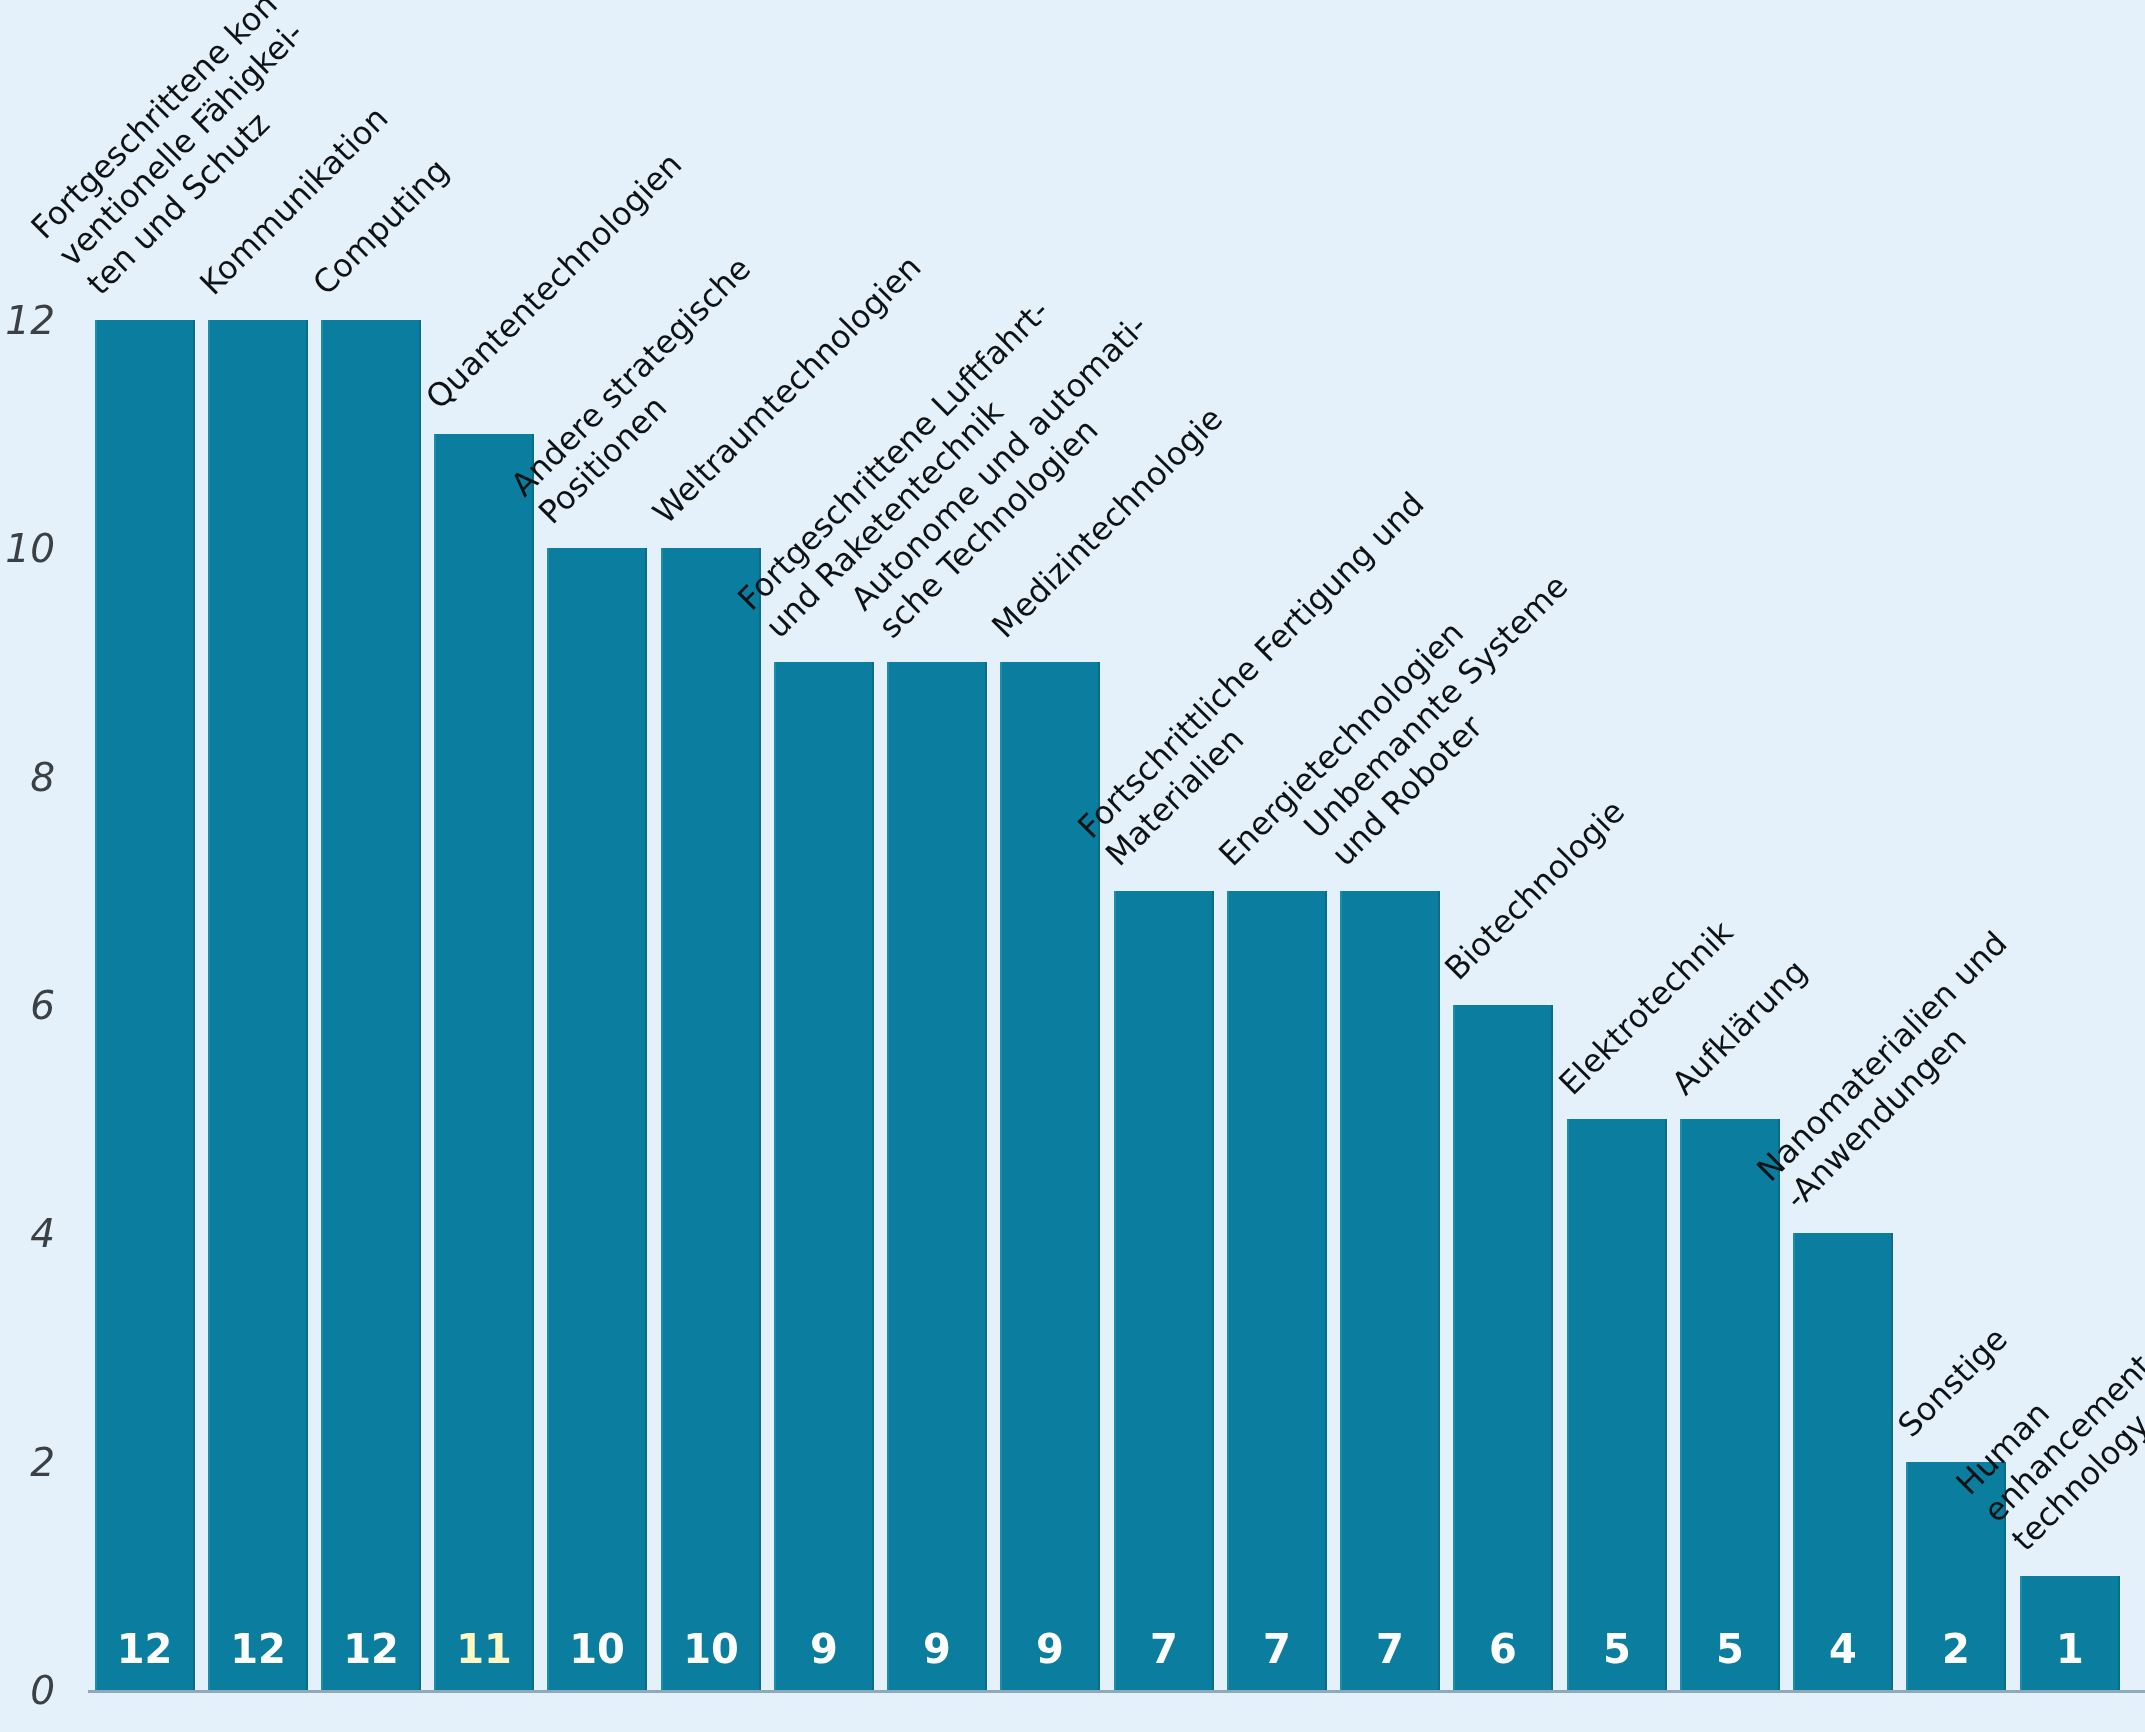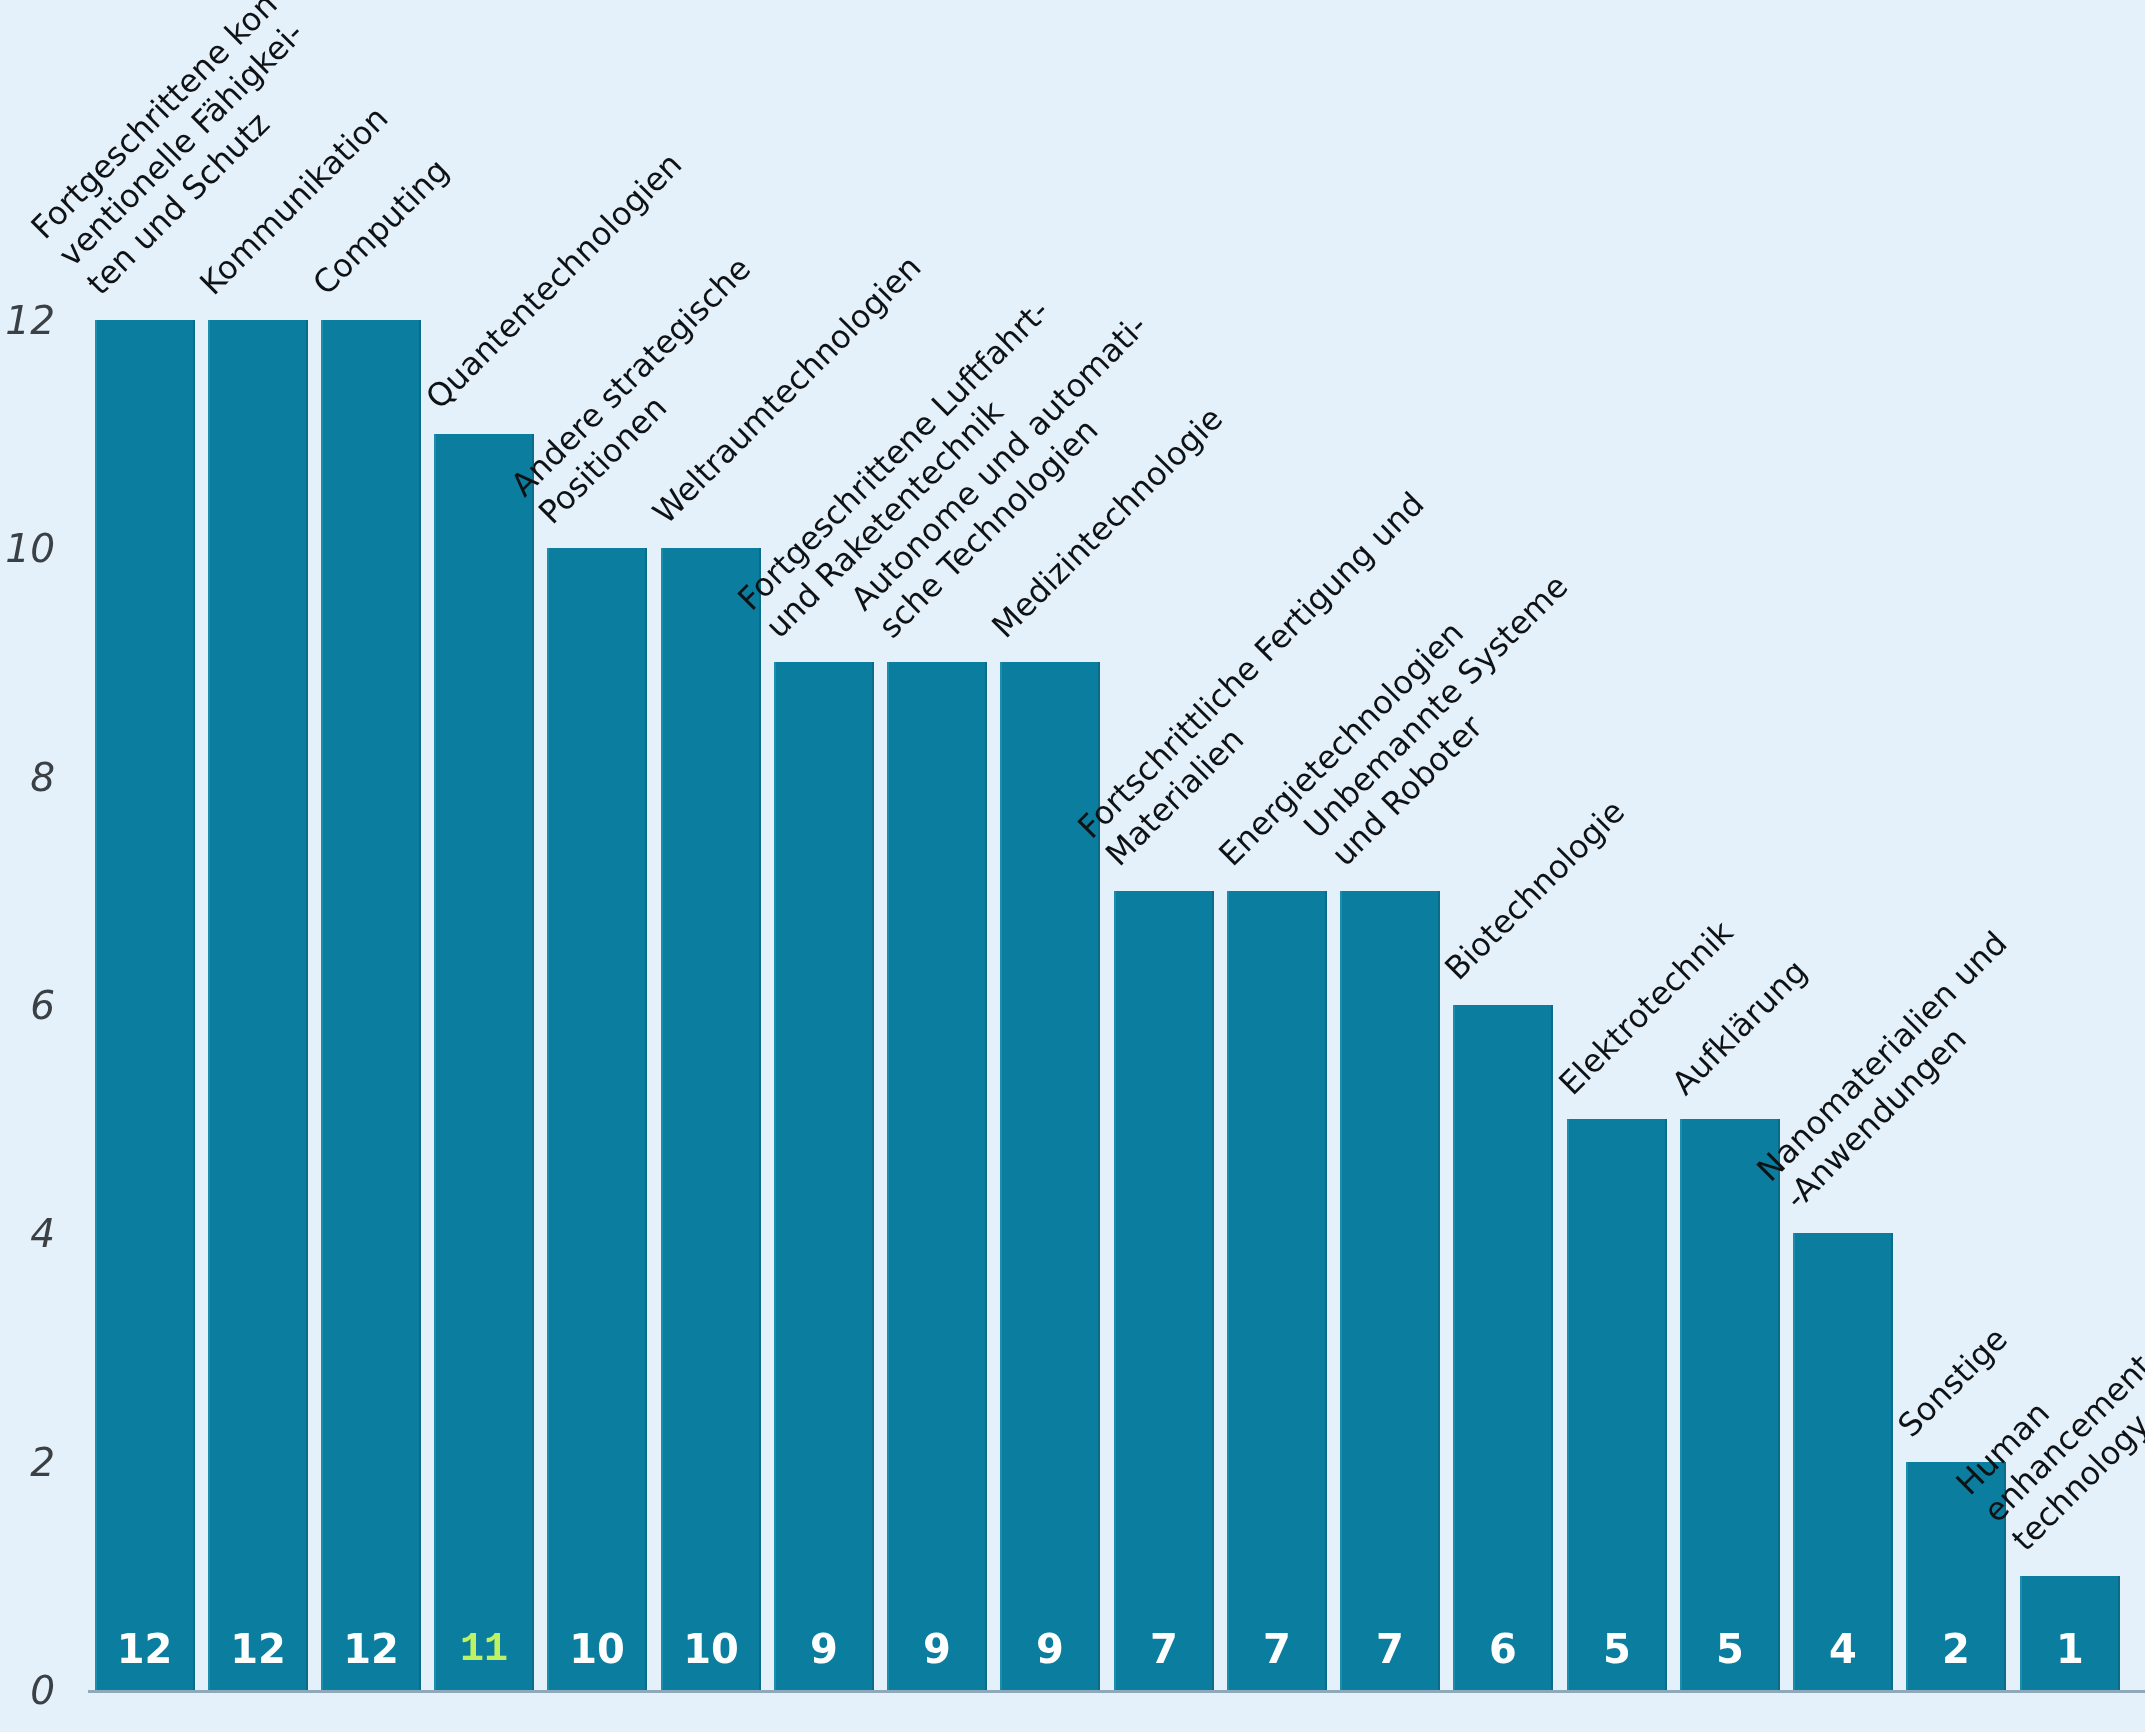--- a/index.html
+++ b/index.html
@@ -105,21 +105,21 @@
         <div class="bar" style="left: 6.5px; width: 100px; height: 1370px; background: rgb(11, 125, 158);">
           <div class="bar-value" style="color: rgb(255, 255, 255);">12</div>
         </div>
         <div class="bar" style="left: 120px; width: 100px; height: 1370px; background: rgb(11, 125, 158);">
           <div class="bar-value" style="color: rgb(255, 255, 255);">12</div>
         </div>
         <div class="bar" style="left: 233px; width: 100px; height: 1370px; background: rgb(11, 125, 158);">
           <div class="bar-value" style="color: rgb(255, 255, 255);">12</div>
         </div>
         <div class="bar" style="left: 346px; width: 100px; height: 1256px; background: rgb(11, 125, 158);">
-          <div class="bar-value" style="color: #bef264; font-family: Liberation Mono, monospace;">11</div>
+          <div class="bar-value" style="color: #fef9c3;">11</div>
         </div>
         <div class="bar" style="left: 459px; width: 100px; height: 1142px; background: rgb(11, 125, 158);">
           <div class="bar-value" style="color: rgb(255, 255, 255);">10</div>
         </div>
         <div class="bar" style="left: 573px; width: 100px; height: 1142px; background: rgb(11, 125, 158);">
           <div class="bar-value" style="color: rgb(255, 255, 255);">10</div>
         </div>
         <div class="bar" style="left: 686px; width: 100px; height: 1028px; background: rgb(11, 125, 158);">
           <div class="bar-value" style="color: rgb(255, 255, 255);">9</div>
         </div>

